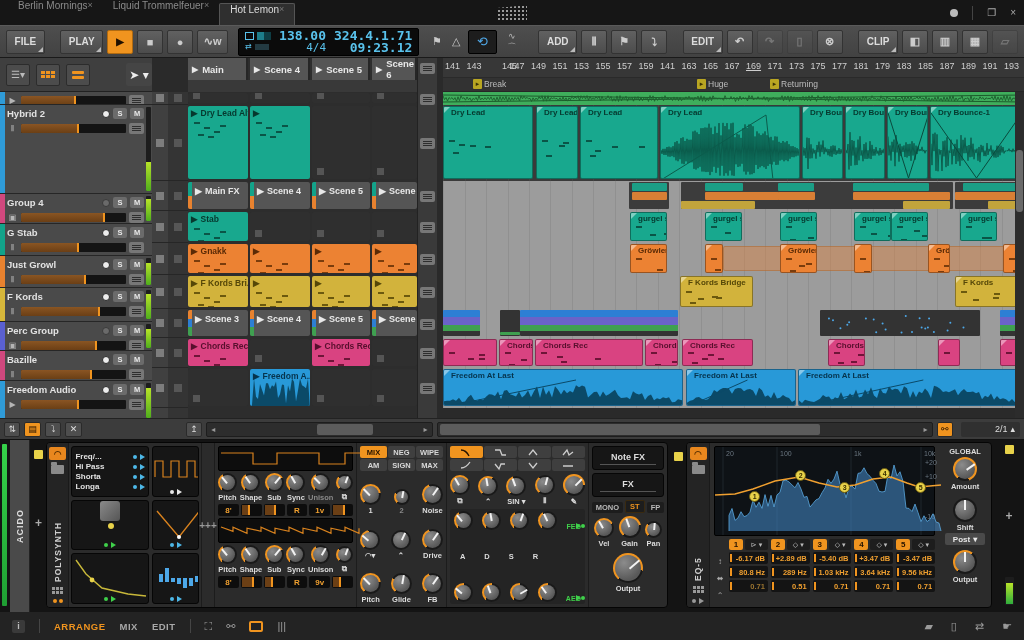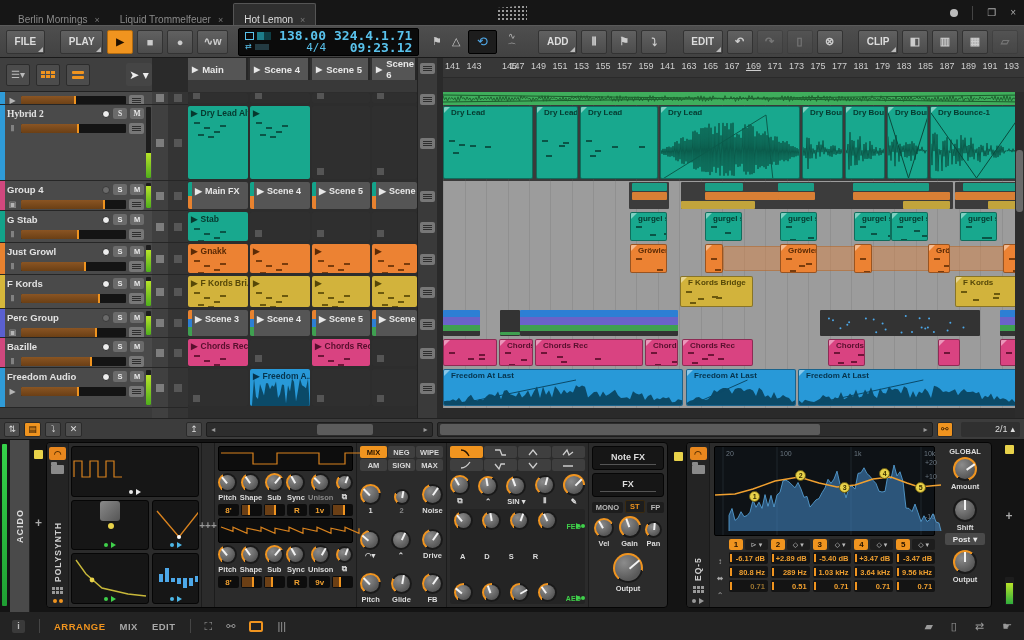--- a/index.html
+++ b/index.html
@@ -2,21 +2,21 @@
 <html><head>
 <meta charset="utf-8">
 <style>
 *{margin:0;padding:0;box-sizing:border-box;}
 html,body{width:1024px;height:640px;background:#111;overflow:hidden;}
 body{font-family:"Liberation Sans",sans-serif;font-size:10px;color:#ccc;-webkit-font-smoothing:antialiased;}
 #app{position:relative;width:1024px;height:640px;background:#222;}
 
 #titlebar{position:absolute;left:0;top:0;width:1024px;height:25px;background:#161616;display:flex;align-items:stretch;}
 #tabs{display:flex;align-items:stretch;padding-left:8px;}
-.tab{display:flex;align-items:flex-end;gap:7px;padding:0 10px;color:#8a8a8a;font-size:10px;cursor:pointer;}
+.tab{display:flex;align-items:flex-start;padding:0 10px;color:#8a8a8a;font-size:10px;cursor:pointer;}
 .tab .x{color:#777;font-size:9px;}
 .tab.active{background:#2f2f2f;border:1px solid #555;border-bottom:none;color:#ddd;margin-top:3px;border-radius:2px 2px 0 0;}
 .dots{position:absolute;left:497px;top:5px;width:30px;height:15px;background-image:radial-gradient(circle,#9a9a9a 1.1px,transparent 1.3px);background-size:4px 4px;clip-path:polygon(0 20%,100% 0,100% 100%,0 100%);}
 .winbtns{position:absolute;right:8px;top:0;height:25px;display:flex;align-items:center;gap:14px;color:#aaa;}
 .winbtns .d{width:8px;height:8px;border-radius:50%;background:#bbb;}
 .winbtns .sep{width:1px;height:14px;background:#444;}
 
 #toolbar{position:absolute;left:0;top:25px;width:1024px;height:33px;background:linear-gradient(#4e4e4e,#424242);border-top:1px solid #5a5a5a;border-bottom:1px solid #1a1a1a;display:flex;align-items:center;padding:0 6px;gap:4px;}
 .tbtn{position:relative;height:24px;min-width:26px;padding:0 8px;background:linear-gradient(#616161,#4c4c4c);border:1px solid #333;border-radius:2px;color:#ddd;font-weight:bold;font-size:10px;display:flex;align-items:center;justify-content:center;gap:3px;}
 .tbtn.icon{padding:0 6px;color:#ccc;font-size:11px;}
@@ -325,21 +325,21 @@
                 <i style="width: 52%;"></i>
               </div>
               <div class="menub">
                 <i></i>
                 <i></i>
                 <i></i>
               </div>
             </div>
           </div>
         </div>
-        <div class="trk" style="height: 76px; font-family: Liberation Serif, serif;">
+        <div class="trk" style="height: 89px;">
           <div class="strip" style="background: rgb(47, 155, 216);"></div>
           <div class="inner">
             <div class="trow">
               <div class="tname">Hybrid 2</div>
               <div class="rec"></div>
               <div class="smb">S</div>
               <div class="smb">M</div>
             </div>
             <div class="trow">
               <div class="ticon">⫴</div>
@@ -923,20 +923,34 @@
           <div class="rtick" style="left: 389px;">177</div>
           <div class="rtick" style="left: 410.5px;">181</div>
           <div class="rtick" style="left: 432px;">179</div>
           <div class="rtick" style="left: 453.5px;">183</div>
           <div class="rtick" style="left: 475px;">185</div>
           <div class="rtick" style="left: 496.5px;">187</div>
           <div class="rtick" style="left: 518px;">189</div>
           <div class="rtick" style="left: 539.5px;">191</div>
           <div class="rtick" style="left: 561px;">193</div>
         </div>
+      <div id="markers">
+          <div class="mark" style="left: 30px;">
+            <span class="flag">▸</span>
+            <span>Break</span>
+          </div>
+          <div class="mark" style="left: 254px;">
+            <span class="flag">▸</span>
+            <span>Huge</span>
+          </div>
+          <div class="mark" style="left: 327px;">
+            <span class="flag">▸</span>
+            <span>Returning</span>
+          </div>
+        </div>
       <div id="rows">
           <div class="arow dark" style="top: 0px; height: 13px; background: rgb(63, 174, 92);">
             <svg width="581" height="13" viewBox="0 0 581 13" style="position: absolute; inset: 0px;">
               <polyline points="0,3 581,10" fill="none" stroke="#1c5c2c" stroke-width="1"></polyline>
               <polyline points="0,10 581,3" fill="none" stroke="#1c5c2c" stroke-width="1"></polyline>
               <polyline points="0,3.7749975166632783 1.5,7.616737440282822 3,5.493841166605168 4.5,9.011512866947573 6,5.503245212139211 7.5,6.957719576292541 9,5.607081251268778 10.5,7.785409925638423 12,5.615379795020157 13.5,9.311785096214983 15,4.827887914761849 16.5,8.687816597608764 18,3.866443989503404 19.5,6.675868416286944 21,5.679527465337667 22.5,8.181890069824593 24,4.973596458078174 25.5,7.764329080127332 27,5.9211502999165795 28.5,9.226909302047877 30,6.335360481327101 31.5,7.596390335399839 33,5.467632934901692 34.5,8.49326310725569 36,3.726956353628522 37.5,8.044564565431589 39,6.00334879127487 40.5,7.716865043256835 42,5.649217982380287 43.5,7.593370134520051 45,5.228149121500621 46.5,7.497714939060488 48,4.905019210374457 49.5,8.34213123649458 51,5.800308235595146 52.5,9.219484352376071 54,5.126489615359572 55.5,9.0890346516804 57,4.594609207517751 58.5,8.403049249156867 60,4.95126942053962 61.5,8.014848990605607 63,4.433014891544829 64.5,9.318717806049957 66,5.309833718375225 67.5,8.624695267586361 69,5.746637676026038 70.5,8.260579030383647 72,5.448236342029756 73.5,7.491799505889322 75,5.3257045181587825 76.5,8.884163305342273 78,3.8673271124099045 79.5,6.833221726740348 81,4.042438674970734 82.5,6.733189766869503 84,5.27958822426367 85.5,6.96071480049785 87,6.266348032637661 88.5,9.48861545882589 90,5.839983513271428 91.5,8.397092447102578 93,6.067241546962057 94.5,7.871320208707508 96,4.721252252916457 97.5,6.9133852331030115 99,3.7343872376877756 100.5,9.153696181556999 102,3.8282765715049005 103.5,9.155662717137329 105,3.776713072916825 106.5,8.783383486924405 108,5.673735261510003 109.5,6.53145980137934 111,5.755118217438048 112.5,6.728119518714081 114,6.495248972436063 115.5,8.35052026708169 117,5.805871158049381 118.5,8.723446664038788 120,5.031917500091678 121.5,8.562575959163986 123,5.785854330885156 124.5,9.146260813179548 126,5.794512891347759 127.5,7.621835118216385 129,3.8171681372063087 130.5,6.855117973571232 132,5.032218188295243 133.5,6.508909321859902 135,3.76102750062059 136.5,8.41079706973899 138,3.733648896791809 139.5,6.562991620070763 141,3.7998414706903705 142.5,7.064402106946521 144,3.5937885498133433 145.5,8.195843287136332 147,4.461873099655785 148.5,7.2988140852185035 150,5.83166973261706 151.5,7.126803905063683 153,4.806767594677754 154.5,6.657036250995954 156,4.191729510990777 157.5,8.602108778013898 159,4.357767920409221 160.5,7.994561682219879 162,6.401806930499993 163.5,6.830919086621571 165,3.7429111512577675 166.5,6.892280810695272 168,4.436414644558176 169.5,9.179068910739883 171,6.388817194797479 172.5,9.149407038767546 174,3.9158994338549205 175.5,9.47821520035072 177,3.6371277054479005 178.5,8.79465453712952 180,5.241194464145785 181.5,7.2446411018002035 183,4.317002043974121 184.5,9.146646926946309 186,5.305098813402047 187.5,7.204243151798957 189,5.285347714920224 190.5,9.160955335787012 192,4.8236714277061035 193.5,7.554314543518384 195,4.635467086516073 196.5,8.704676924368682 198,5.494932135564709 199.5,8.675597563933394 201,5.231742971451833 202.5,7.0958788090366305 204,5.5648565213498 205.5,9.456445673926009 207,3.517558325555901 208.5,8.397222381968621 210,3.8834262533967507 211.5,9.254959160813577 213,5.901384206209976 214.5,8.435646228927954 216,6.093830407873648 217.5,7.992334867591194 219,4.827880394797717 220.5,8.814204634779228 222,3.6627032655117584 223.5,7.9462165438785295 225,5.938547033555129 226.5,7.840007038945336 228,6.001696445747138 229.5,8.487836327863782 231,4.934837593433837 232.5,8.184567157497893 234,4.979783932901818 235.5,8.771439719140268 237,5.41264040950343 238.5,8.752637475846631 240,6.421943445653628 241.5,7.396508899469166 243,4.874926621734597 244.5,7.108268506642556 246,4.3312088585604025 247.5,7.372714175317769 249,5.792855434256073 250.5,8.478716458184048 252,5.212487300724018 253.5,6.72593673142881 255,4.181354875993614 256.5,8.968599175321216 258,3.7536603763018084 259.5,9.230055495505248 261,4.457287043313164 262.5,9.376663035655703 264,6.424359734600578 265.5,8.785940568095977 267,4.6968720109187405 268.5,8.672112488733656 270,3.8054018534279437 271.5,6.611049436550145 273,6.092119901716765 274.5,6.74081184633114 276,6.175298712530778 277.5,6.754538495212113 279,6.471510970020439 280.5,8.31512686648179 282,3.662755040527673 283.5,7.076033851400034 285,6.099059519636938 286.5,7.106653461980938 288,4.475264486379579 289.5,7.2297774184168215 291,5.130928668487318 292.5,9.481868733643493 294,5.232193653812722 295.5,8.521260369578963 297,4.176968486363519 298.5,7.690649688332645 300,5.250688193249837 301.5,6.6835360499953556 303,5.809607728062947 304.5,8.922914446062833 306,3.576905021945436 307.5,6.957296163056649 309,3.7233875068944817 310.5,8.026171624439849 312,6.133508039467739 313.5,7.1303806657113045 315,4.692151390105556 316.5,7.011586495913373 318,6.265763183946611 319.5,7.318167409309264 321,4.560351739199996 322.5,8.16831926566936 324,5.058101895059506 325.5,9.481449734876607 327,6.274305928859071 328.5,7.740253665596365 330,5.556642321896107 331.5,6.512495892128206 333,6.481541001229333 334.5,7.740392338596467 336,6.225965209177679 337.5,7.202729350748811 339,3.7278019647243443 340.5,8.832378877947283 342,4.208198340008128 343.5,7.810499483398394 345,3.9351825231850066 346.5,9.387332829594301 348,4.097133008575595 349.5,8.485524869982864 351,4.783510198017354 352.5,7.5441019223277 354,5.278991438345514 355.5,7.9908957269466 357,5.01551720849961 358.5,8.202276747069451 360,4.334712003746402 361.5,8.495353034229648 363,4.601553702308589 364.5,8.6869252995527 366,3.846490417768476 367.5,9.035548565227328 369,3.535264224296093 370.5,7.814182255563411 372,5.038830745750493 373.5,9.371656171452095 375,3.574726404656994 376.5,7.573316929896044 378,6.2623592371877095 379.5,7.528300586169726 381,3.8520482454225644 382.5,8.625139182957419 384,4.285752034646343 385.5,9.365553698905536 387,4.138982494659248 388.5,7.121212262018217 390,5.785512259828631 391.5,8.895449060199526 393,6.187645226571544 394.5,9.24667701206481 396,4.099458226747558 397.5,8.40558305378332 399,4.365615063750006 400.5,8.107623553652141 402,5.170933768465618 403.5,9.116153398349953 405,4.809833932346587 406.5,9.121099050911656 408,5.688251327810926 409.5,8.55993348176588 411,5.197971960854703 412.5,7.685253914997565 414,5.9374506359162975 415.5,8.267162154785899 417,5.805664513402462 418.5,9.196523244817055 420,4.033824359781027 421.5,7.513985160279081 423,4.451411189488793 424.5,9.132138261865888 426,6.152232820006196 427.5,7.422994155866557 429,3.7372223507786275 430.5,6.503950463609747 432,6.104558110984303 433.5,7.691828686833302 435,6.435260392695321 436.5,8.578579969740742 438,3.8064485673357025 439.5,7.018928788843997 441,5.863845898939225 442.5,9.341976528448042 444,4.400486373761895 445.5,7.025516183825916 447,6.1494984378337385 448.5,8.37975532835338 450,6.452196364734413 451.5,8.935697908716136 453,4.725248207908705 454.5,8.753369678395506 456,6.115815206717613 457.5,7.49382069706629 459,4.355544406853404 460.5,9.365154014837534 462,4.856472625563141 463.5,8.264582160285014 465,4.167632089773022 466.5,8.607467184824621 468,4.299024652596109 469.5,8.292663817197393 471,6.199224363406759 472.5,6.636124222602753 474,4.660190715529113 475.5,7.174644102190921 477,4.756574477188557 478.5,7.252761891927925 480,5.830882367366405 481.5,8.360051672840516 483,4.611534569464407 484.5,8.938491011708273 486,5.781566219069793 487.5,9.2165560939892 489,6.3417283235312105 490.5,8.572066410943897 492,5.279831265928145 493.5,8.87591354566436 495,4.521038019108138 496.5,8.914012849523692 498,6.186038055310975 499.5,9.258404388445618 501,4.997443394501435 502.5,8.96886861439276 504,5.225197900889999 505.5,9.098879741783664 507,4.128179841967383 508.5,8.68139605418844 510,3.77651725489484 511.5,9.074496982421026 513,5.929216449814484 514.5,8.659127967971902 516,6.036242296237611 517.5,6.875727134466044 519,3.6540510291951014 520.5,9.364352317929432 522,6.330592560037315 523.5,6.73084345284423 525,5.7140880470229725 526.5,9.322193684904926 528,3.8907378029035113 529.5,9.36974660068273 531,5.668882325370276 532.5,7.094757501778545 534,6.410667607984816 535.5,7.909512599189538 537,4.821745421421595 538.5,6.924702167243092 540,5.530675145346054 541.5,7.942832168863543 543,5.8197379104419324 544.5,6.6649392024450655 546,6.366824505788658 547.5,6.780531210024157 549,4.611953123990425 550.5,7.903845092935415 552,4.0755230344717965 553.5,8.68435963251831 555,4.9676562647650275 556.5,8.601158094173837 558,5.335911220328841 559.5,8.34011993316939 561,3.6042832220458814 562.5,8.811887074872798 564,3.6139326128707885 565.5,8.634575480657897 567,4.689896582714233 568.5,8.908134321872208 570,5.9864522938087825 571.5,6.696297955790674 573,4.320257026152805 574.5,8.44016144980684 576,5.206513096441753 577.5,8.134388103445241 579,5.339145395829876 580.5,7.983332287279579 " fill="none" stroke="#1e6430" stroke-width="1"></polyline>
             </svg>
           </div>
           <div class="arow dark" style="top: 13px; height: 76px;">
             <div class="clip c-teal" style="left: 0px; width: 90px;">
@@ -1202,20 +1216,38 @@
             <i></i>
             <i></i>
           </div>
           <div class="dotsic">
             <i></i>
             <i></i>
           </div>
         </div>
         <div class="modgrid dsec">
           <div class="modrow">
+            <div class="modcell modlist">
+              <div class="mi">
+                <span>Freq/...</span>
+                <span class="dotarrow"></span>
+              </div>
+              <div class="mi">
+                <span>Hi Pass</span>
+                <span class="dotarrow"></span>
+              </div>
+              <div class="mi">
+                <span>Shorta</span>
+                <span class="dotarrow"></span>
+              </div>
+              <div class="mi">
+                <span>Longa</span>
+                <span class="dotarrow"></span>
+              </div>
+            </div>
             <div class="modcell" style="flex: 1 1 0%;">
               <svg width="52" height="48" viewBox="0 0 52 48" style="position: absolute; inset: 0px;">
                 <polyline points="2,30 2,14 10,14 10,30 18,30 18,14 26,14 26,30 34,30 34,14 42,14 42,30 50,30" fill="none" stroke="#d8821e" stroke-width="1.2"></polyline>
               </svg>
               <div class="modfoot">
                 <span class="dotarrow" style="--dc: #e8e8e8;"></span>
               </div>
             </div>
           </div>
           <div class="modrow">

